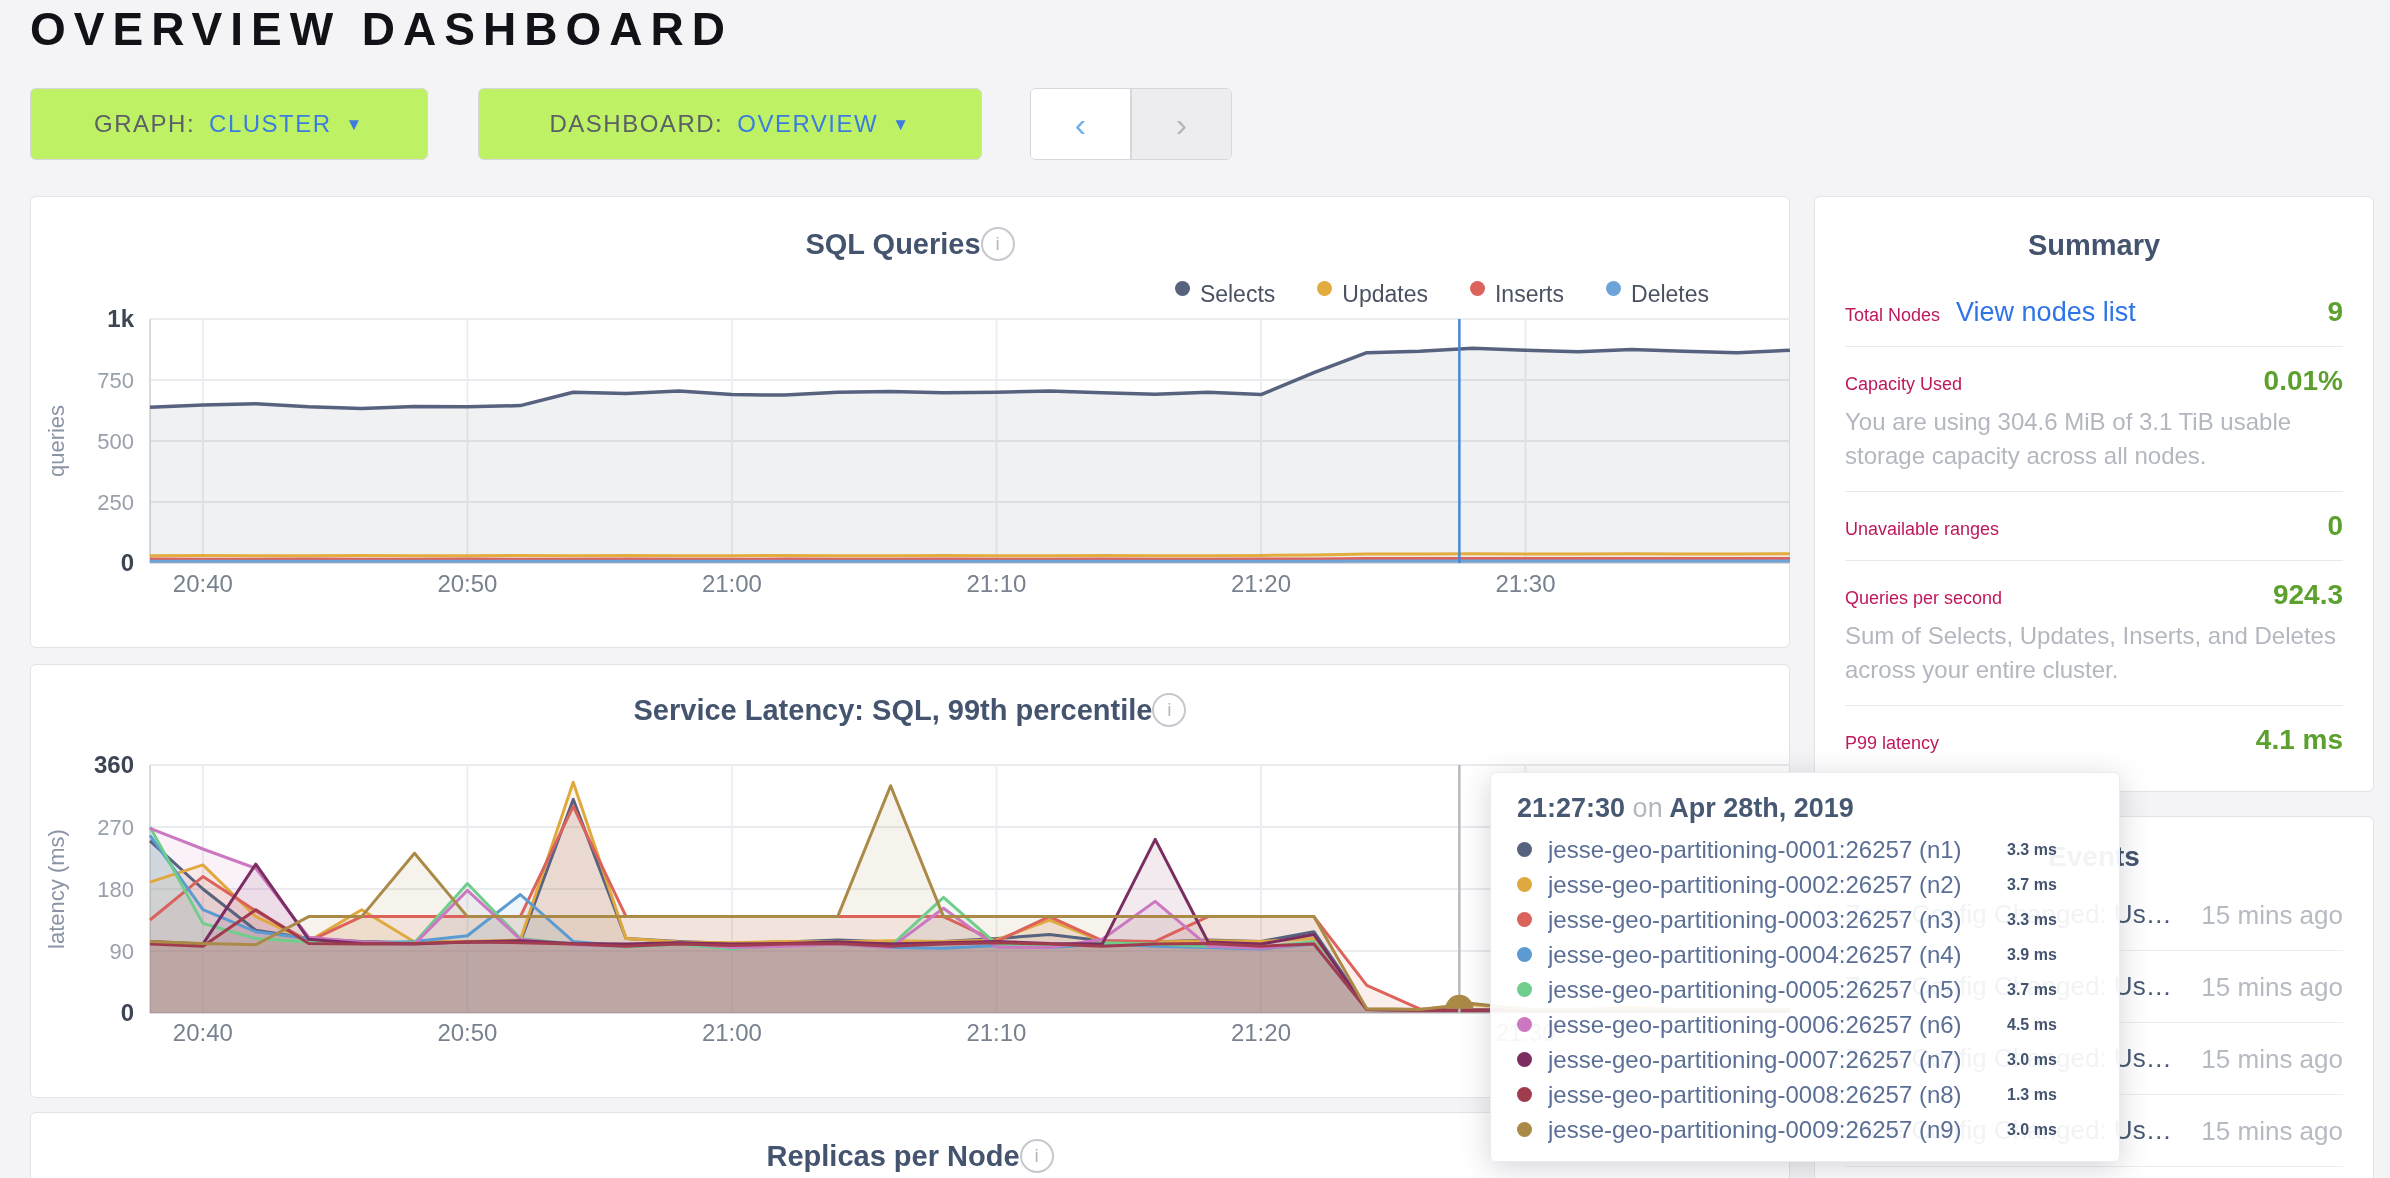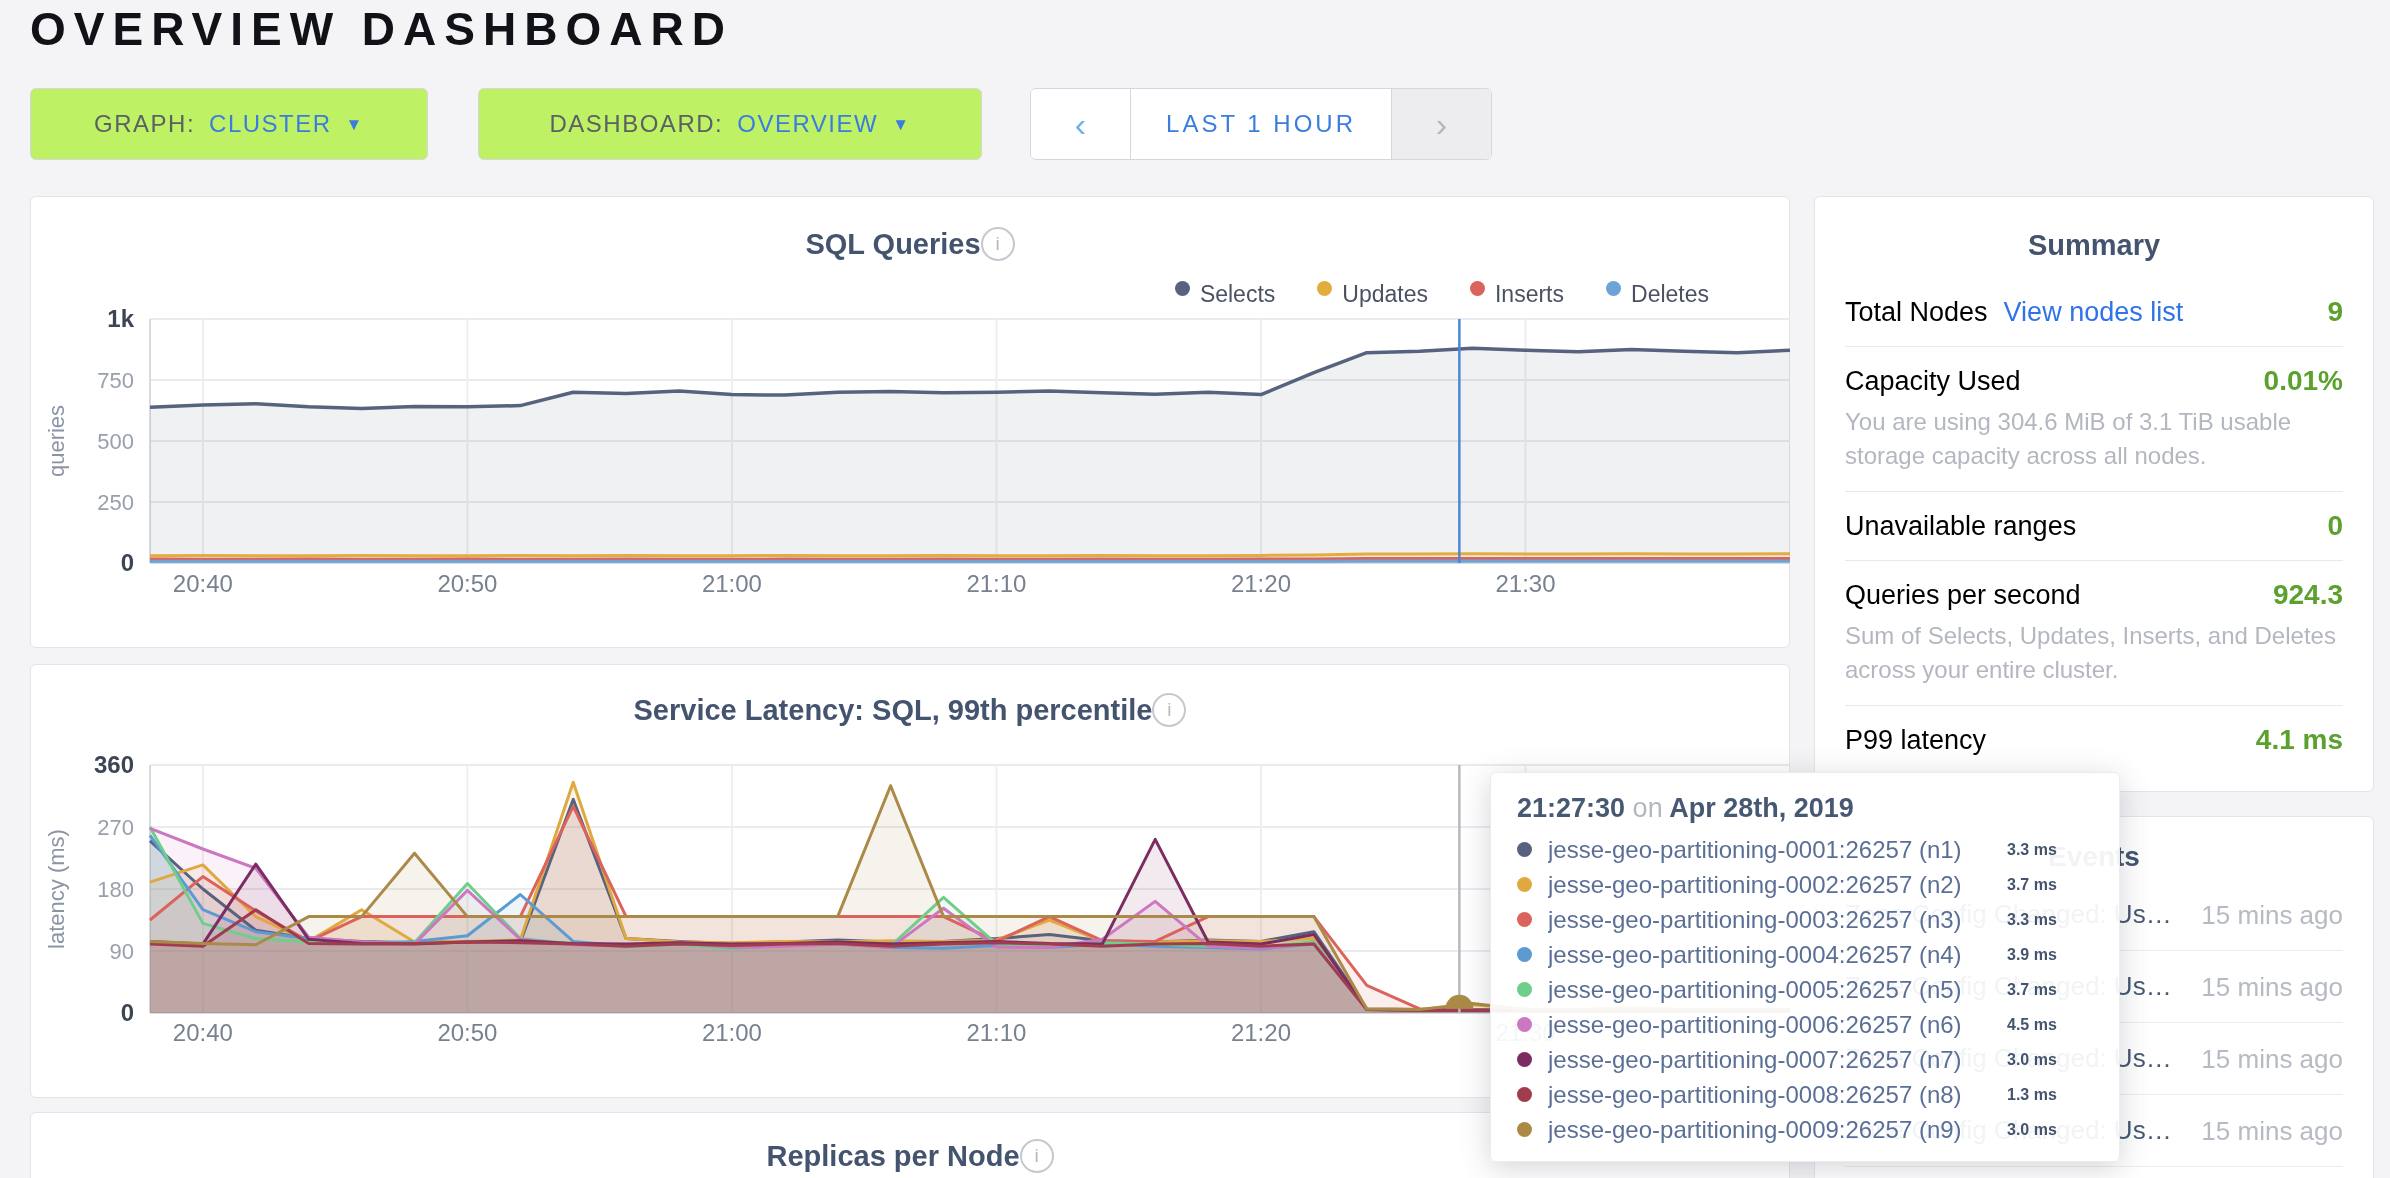--- a/index.html
+++ b/index.html
@@ -42,21 +42,21 @@
   #legend{position:absolute;top:84px;right:80px;display:flex;gap:42px;}
   .legend-item{display:flex;align-items:flex-start;gap:10px;cursor:pointer;}
   .legend-dot{width:15px;height:15px;border-radius:50%;}
   .legend-label{font-size:23px;color:#4a5262;}
   
   #panel-summary{padding:8px 30px;}
   #summary-title{text-align:center;font-size:29px;font-weight:700;padding:24px 0 16px 0;}
   .s-row{border-bottom:1px solid #e9e9ed;padding:18px 0;}
   .s-row:last-child{border-bottom:none;}
   .s-line{display:flex;align-items:baseline;}
-  .s-label{font-size:27px;color:#000000;}
+  .s-label{font-size:18px;color:#be185d;}
   .s-link{font-size:27px;color:#2f73e8;margin-left:16px;cursor:pointer;}
   .s-value{margin-left:auto;font-size:28px;font-weight:700;color:#5ca12e;}
   .s-desc{font-size:24px;color:#b3b7bf;line-height:34px;margin-top:8px;}
   
   #panel-events{padding:0 30px;}
   #events-title{text-align:center;font-size:28px;font-weight:700;padding:24px 0 6px 0;}
   .ev-row{display:flex;align-items:center;border-bottom:1px solid #ededf0;padding:14px 0;min-height:72px;box-sizing:border-box;}
   .ev-label{font-size:26px;color:#475872;white-space:nowrap;overflow:hidden;text-overflow:ellipsis;max-width:340px;}
   .ev-time{margin-left:auto;width:150px;text-align:right;font-size:26px;color:#b6bac2;line-height:34px;}
   
@@ -88,21 +88,20 @@
   <div class="dropdown" id="dd-dashboard">
     <span class="dd-label">DASHBOARD:</span>
     <span class="dd-value">OVERVIEW</span>
     <span class="dd-caret">▼</span>
   </div>
 
   <div id="time-widget">
     <button class="tw-prev">
       <span>‹</span>
     </button>
-    <div class="tw-label">LAST 1 HOUR</div>
     <button class="tw-next">
       <span>›</span>
     </button>
   </div>
 
   <section class="panel" id="panel-sql">
     <div class="panel-head">
       <span class="panel-title">SQL Queries</span>
       <span class="info-icon">i</span>
     </div>

